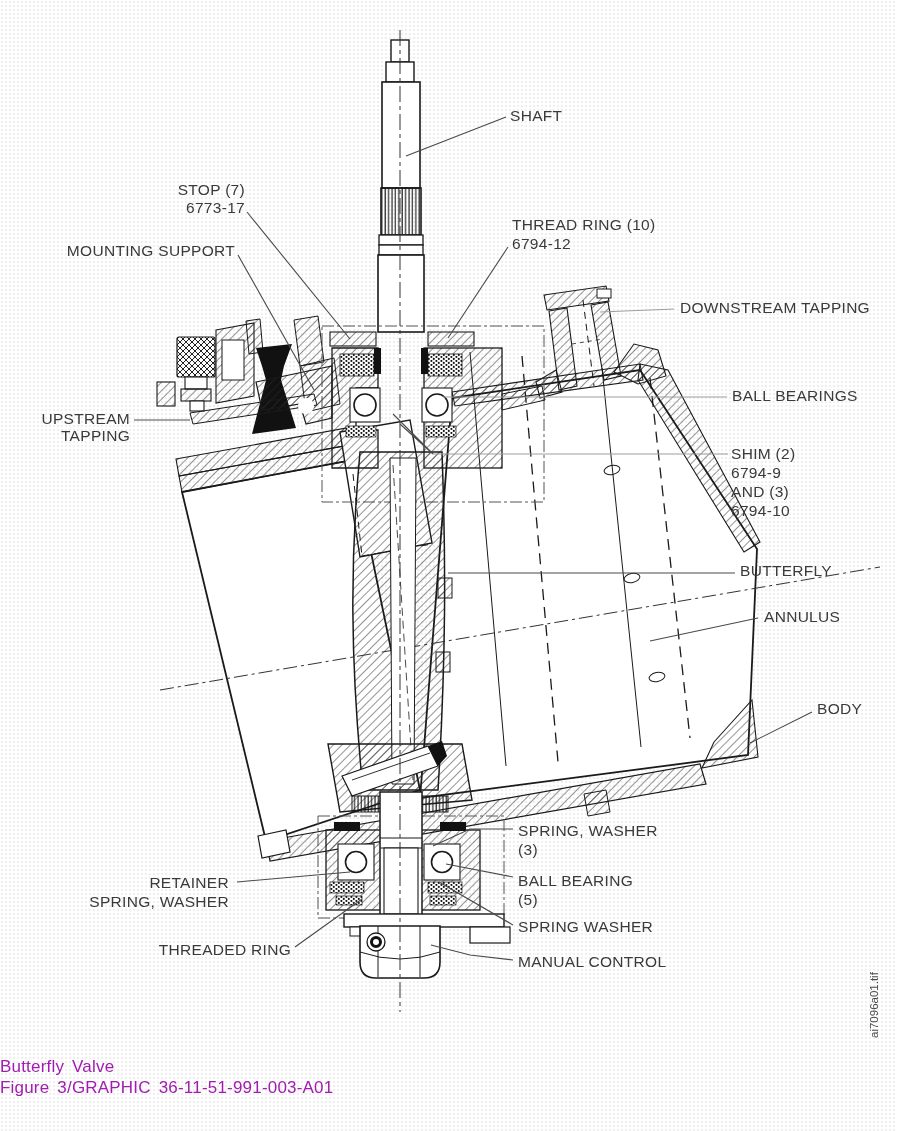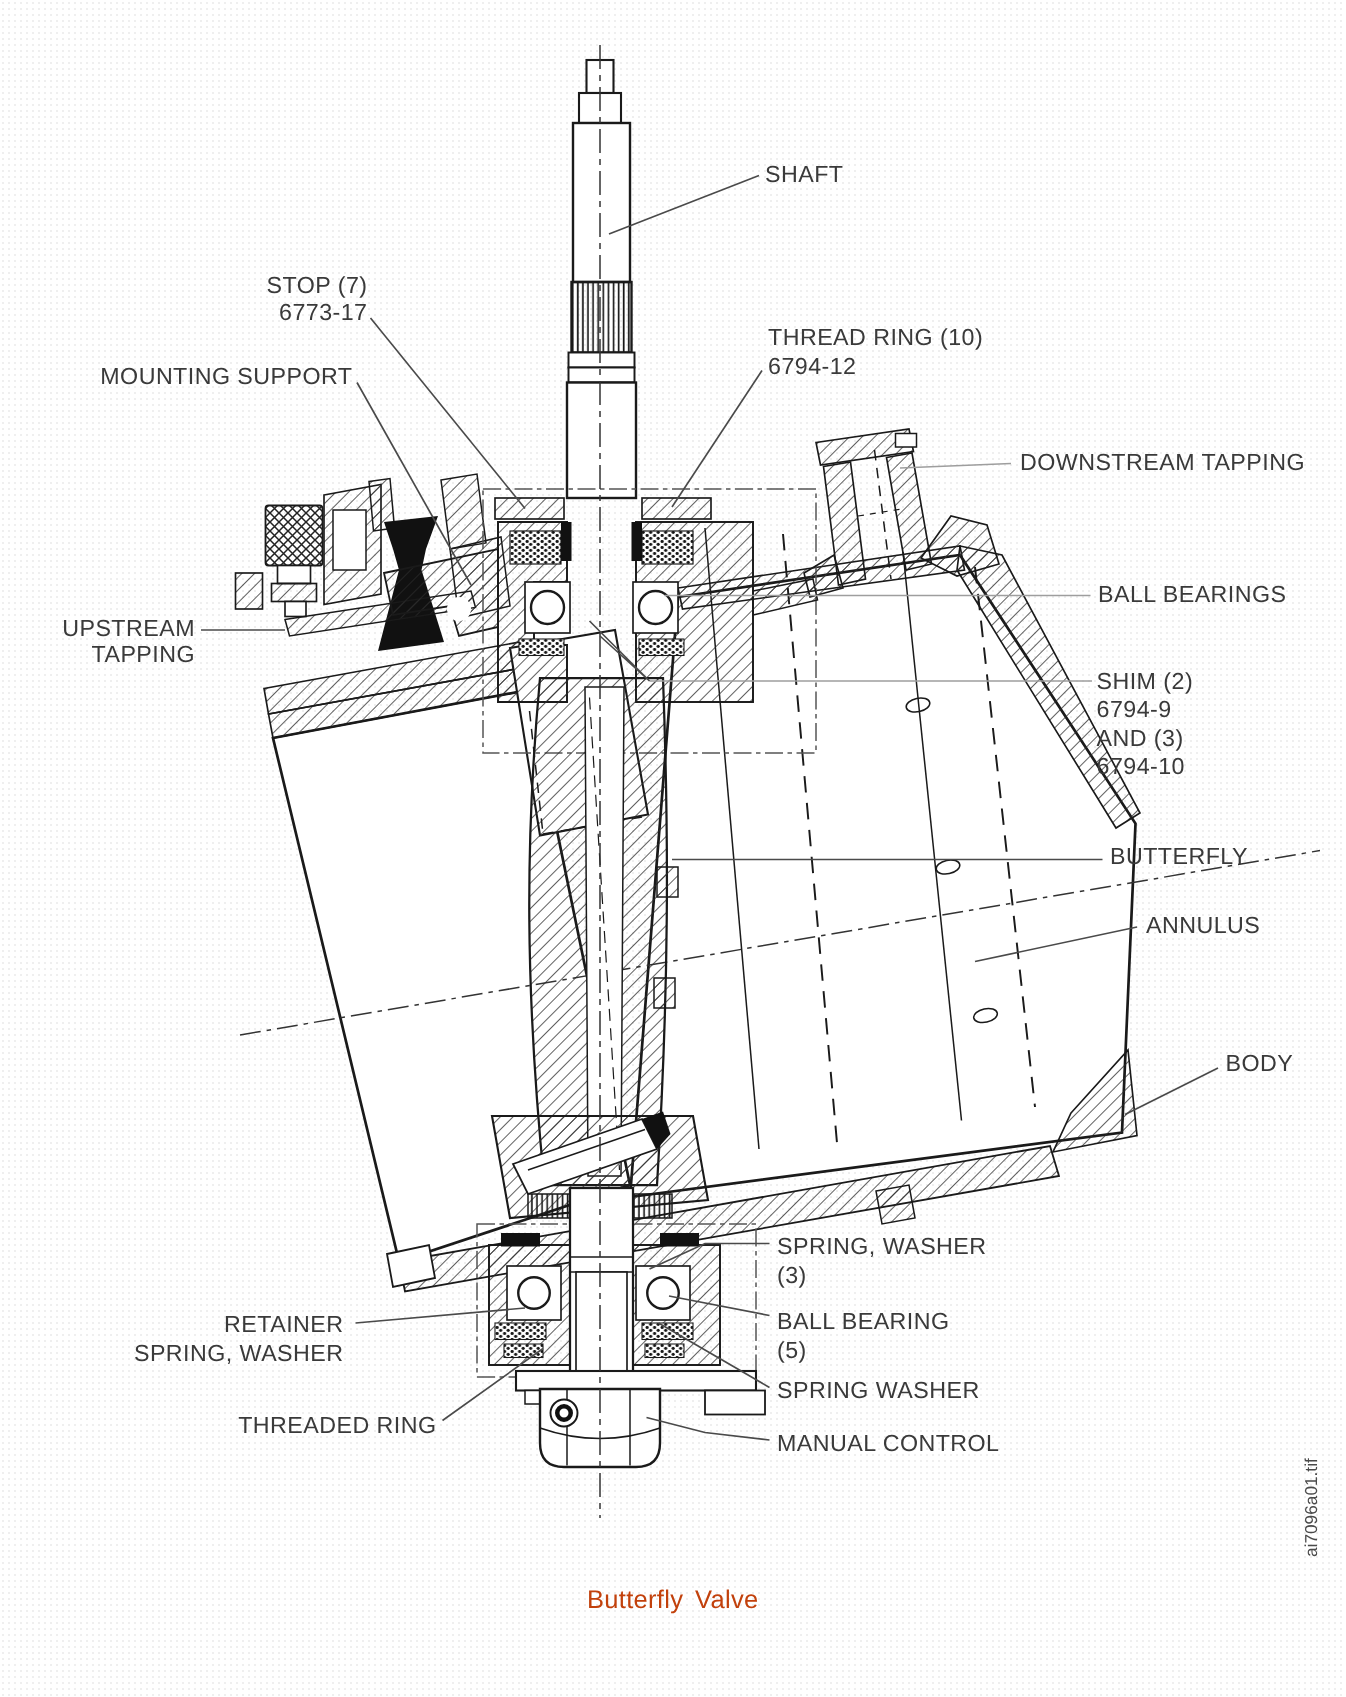--- a/index.html
+++ b/index.html
@@ -24,22 +24,22 @@
   }
   svg .watermark{
     font-family:"Liberation Sans", sans-serif;
     font-size:11.5px;
     fill:#4a4a4a;
   }
   .caption{
     position:absolute;
     left:0; right:0;
     top:1056px;
-    text-align:center;
-    color:#c2410c;
+    text-align:left;
+    color:#a21caf;
     font-size:17px;
     line-height:21px;
     word-spacing:3px;
     letter-spacing:0.2px;
   }
 </style>
 </head>
 <body>
 
 <div class="page"></div>
@@ -245,13 +245,14 @@
       <text x="518" y="932" text-anchor="start" class="part-label"><tspan x="518" dy="0">SPRING WASHER</tspan></text>
       <text x="291" y="955" text-anchor="end" class="part-label"><tspan x="291" dy="0">THREADED RING</tspan></text>
       <text x="518" y="967" text-anchor="start" class="part-label"><tspan x="518" dy="0">MANUAL CONTROL</tspan></text>
     </g>
 
   <text class="watermark" transform="rotate(-90 878 1038)" x="878" y="1038">ai7096a01.tif</text>
 </svg>
 
 <div class="caption">
   <div>Butterfly Valve</div>
+  <div>Figure 3/GRAPHIC 36-11-51-991-003-A01</div>
 </div>
 
 </body></html>

